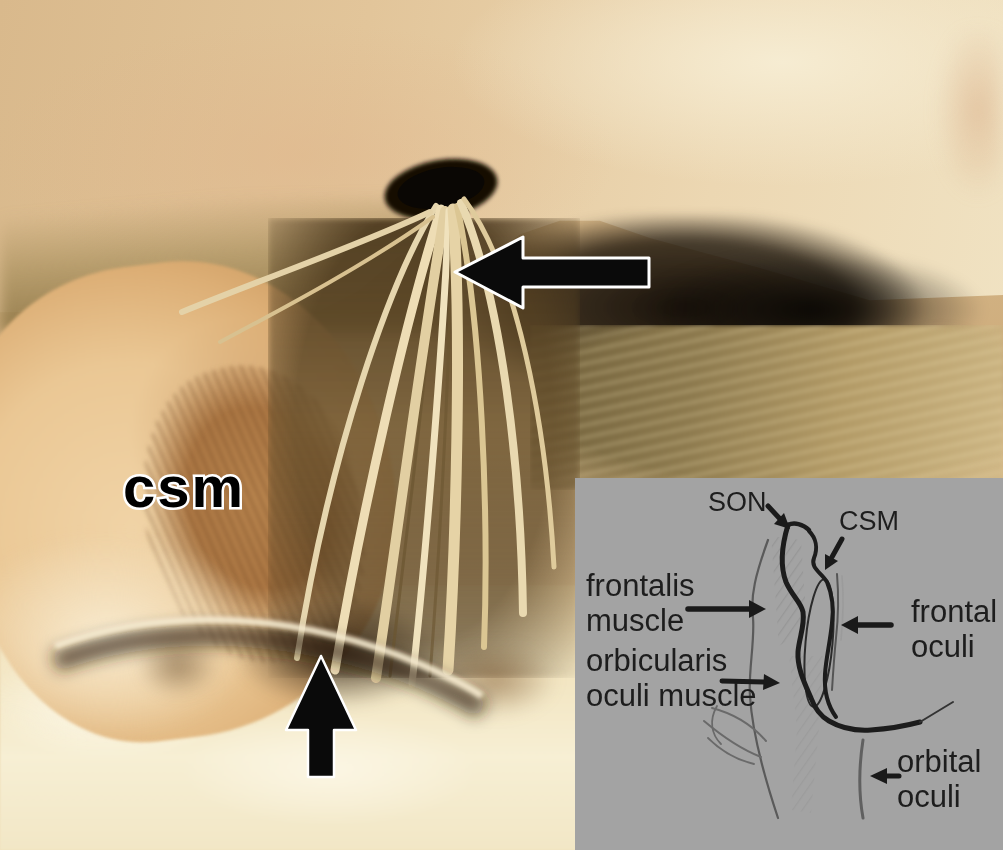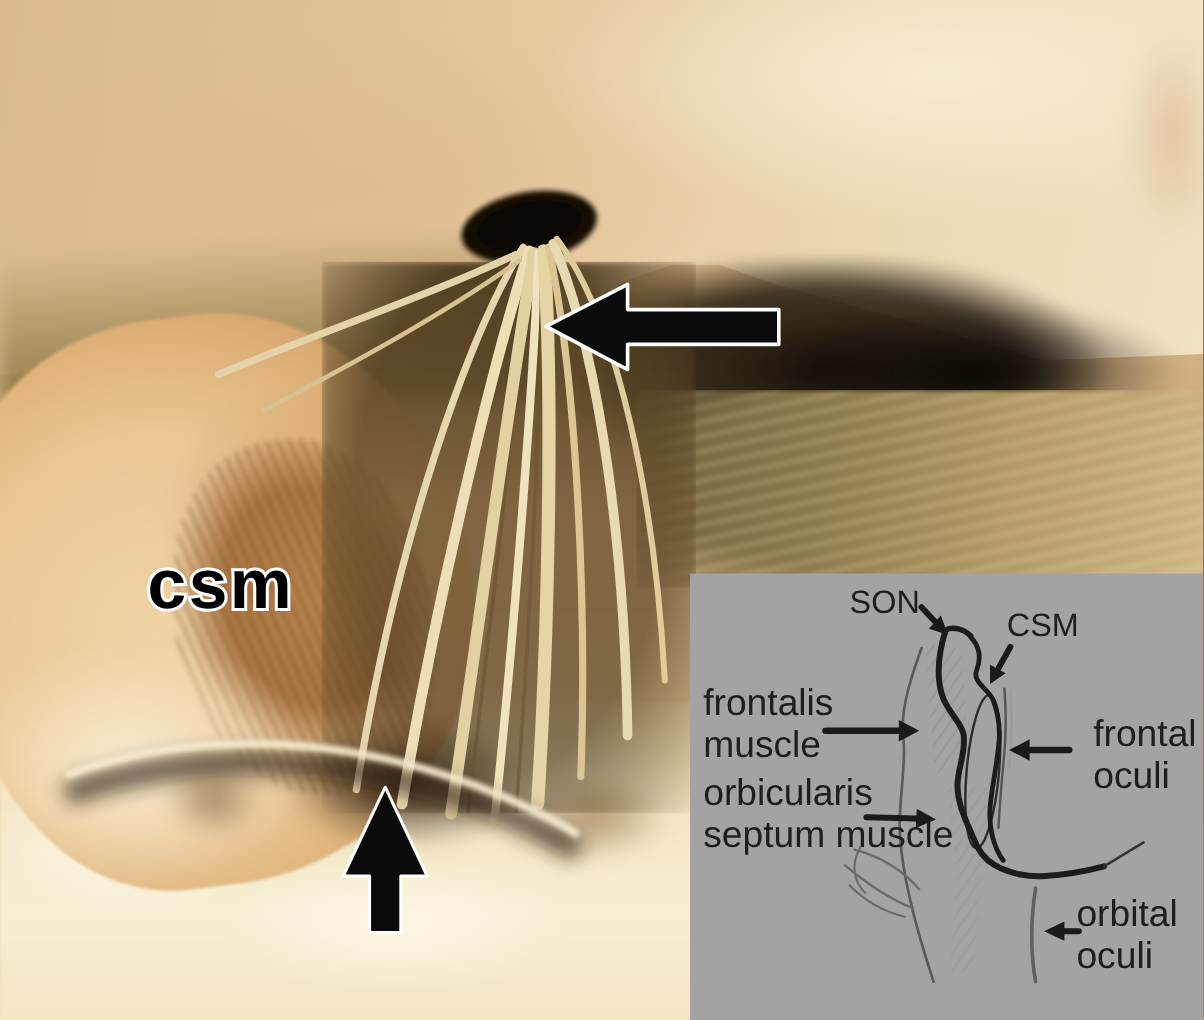--- a/index.html
+++ b/index.html
@@ -216,21 +216,21 @@
     <div class="lbl lbl-two" id="lbl-frontalis">
       <div>frontalis</div>
       <div>muscle</div>
     </div>
     <div class="lbl lbl-two" id="lbl-frontal">
       <div>frontal</div>
       <div>oculi</div>
     </div>
     <div class="lbl lbl-two" id="lbl-orbicularis">
       <div>orbicularis</div>
-      <div>septum muscle</div>
+      <div>oculi muscle</div>
     </div>
     <div class="lbl lbl-two" id="lbl-orbital">
       <div>orbital</div>
       <div>oculi</div>
     </div>
   </div>
 
 </div>
 
 </body></html>

